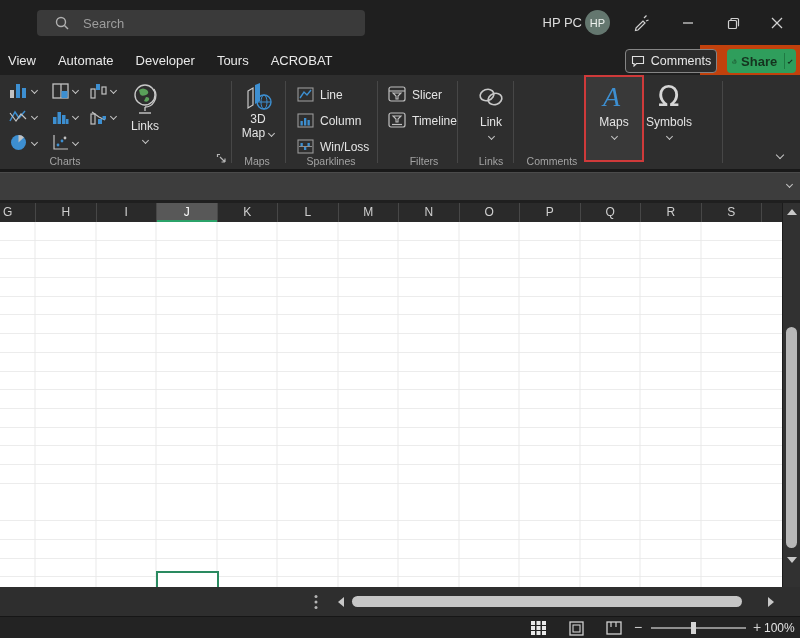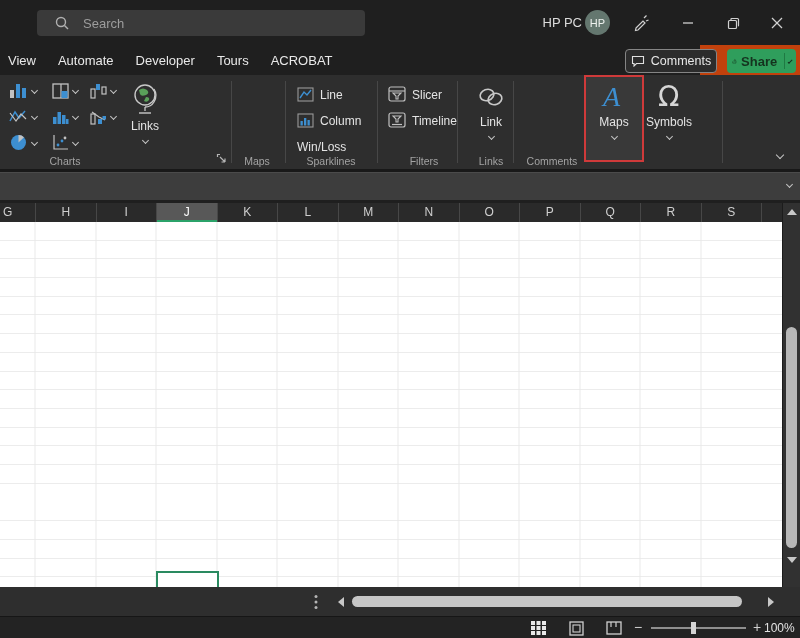--- a/index.html
+++ b/index.html
@@ -245,41 +245,55 @@
         <path d="M24 6 Q28 12 24 19 Q21 24 15 24" fill="none" stroke="#c8c8c8" stroke-width="1.3"></path>
         <line x1="15" y1="24" x2="15" y2="28" stroke="#c8c8c8" stroke-width="1.3"></line>
         <line x1="9" y1="30" x2="21" y2="30" stroke="#c8c8c8" stroke-width="1.4"></line>
       </svg>
       <span class="lbl">Links</span>
       <span class="chev bchev"></span>
     </div>
 
     <div class="rdiv" style="left:231px;"></div>
 
+    <div class="bigbtn" style="left:238px;top:6px;width:40px;">
+      <svg width="30" height="30" viewBox="0 0 30 30">
+        <path d="M5 10 L10 7 V24 L5 27 Z" fill="none" stroke="#c8c8c8" stroke-width="1.2"></path>
+        <path d="M12 4 L17 2 V20 L12 23 Z" fill="#3d8fd1"></path>
+        <circle cx="21" cy="21" r="7" fill="none" stroke="#3d8fd1" stroke-width="1.4"></circle>
+        <ellipse cx="21" cy="21" rx="3" ry="7" fill="none" stroke="#3d8fd1" stroke-width="1"></ellipse>
+        <line x1="14" y1="21" x2="28" y2="21" stroke="#3d8fd1" stroke-width="1"></line>
+      </svg>
+      <span class="lbl" style="margin-top:1px;">3D</span>
+      <span class="lbl" style="margin-top:0;display:flex;align-items:center;gap:4px;">
+        <span>Map</span>
+        <span class="chev"></span>
+      </span>
+    </div>
     <div class="glabel" style="left:232px;width:50px;">Maps</div>
 
     <div class="rdiv" style="left:285px;"></div>
 
     <div class="srow" style="left:297px;top:7px;">
       <svg width="17" height="15" viewBox="0 0 17 15">
         <rect x="1" y="1" width="15" height="13" fill="none" stroke="#9a9a9a" stroke-width="1.1"></rect>
         <polyline points="3,11 7,5 10,8 14,3" fill="none" stroke="#3d8fd1" stroke-width="1.4"></polyline>
       </svg>
       <span class="lbl">Line</span>
     </div>
     <div class="srow" style="left:297px;top:33px;">
       <svg width="17" height="15" viewBox="0 0 17 15">
         <rect x="1" y="1" width="15" height="13" fill="none" stroke="#9a9a9a" stroke-width="1.1"></rect>
         <rect x="3.5" y="8" width="2.3" height="4.5" fill="#3d8fd1"></rect>
           <rect x="7" y="5" width="2.3" height="7.5" fill="#3d8fd1"></rect>
           <rect x="10.5" y="7" width="2.3" height="5.5" fill="#3d8fd1"></rect>
       </svg>
       <span class="lbl">Column</span>
     </div>
-    <div class="srow" style="left:297px;top:59px;flex-direction:column;">
+    <div class="srow" style="left:297px;top:59px;">
       <svg width="17" height="15" viewBox="0 0 17 15">
         <rect x="1" y="1" width="15" height="13" fill="none" stroke="#9a9a9a" stroke-width="1.1"></rect>
         <line x1="2" y1="7.5" x2="15" y2="7.5" stroke="#9a9a9a" stroke-width="0.9"></line>
         <rect x="3.5" y="4" width="2.3" height="3" fill="#3d8fd1"></rect>
           <rect x="7" y="8" width="2.3" height="3" fill="#3d8fd1"></rect>
           <rect x="10.5" y="4" width="2.3" height="3" fill="#3d8fd1"></rect>
       </svg>
       <span class="lbl">Win/Loss</span>
     </div>
     <div class="glabel" style="left:296px;width:70px;">Sparklines</div>

